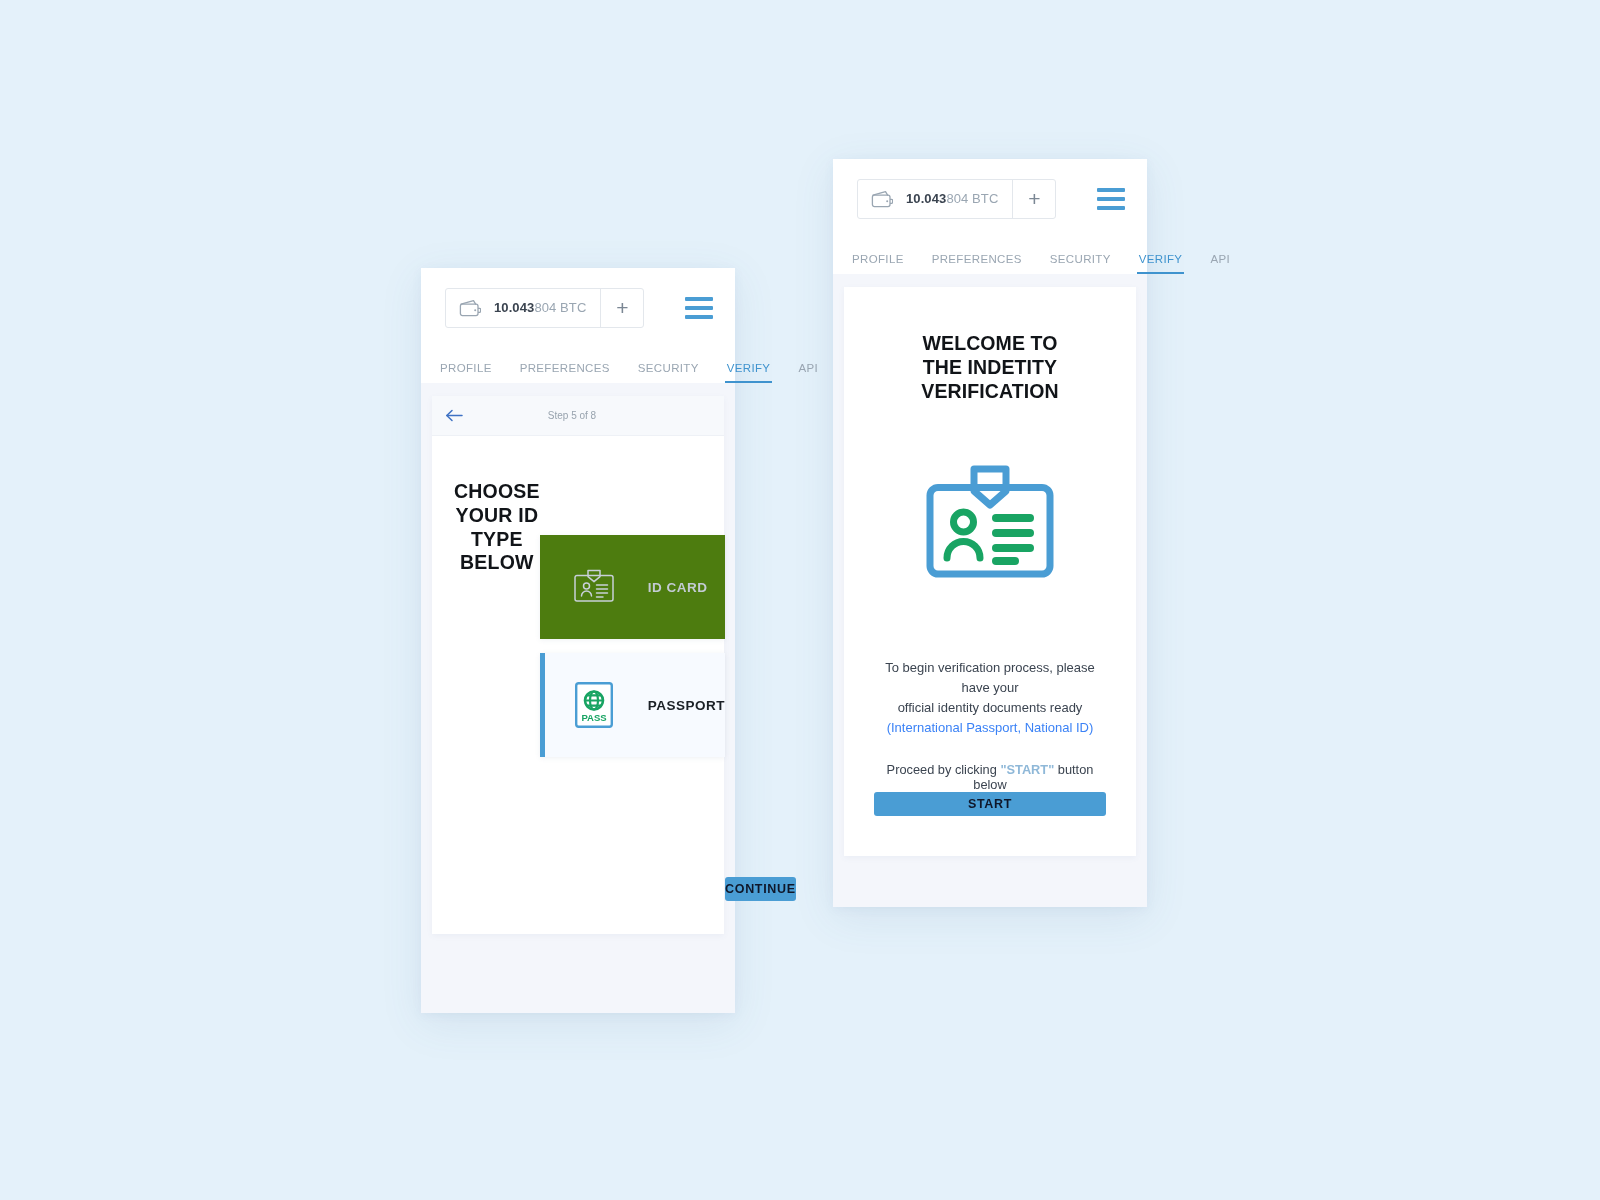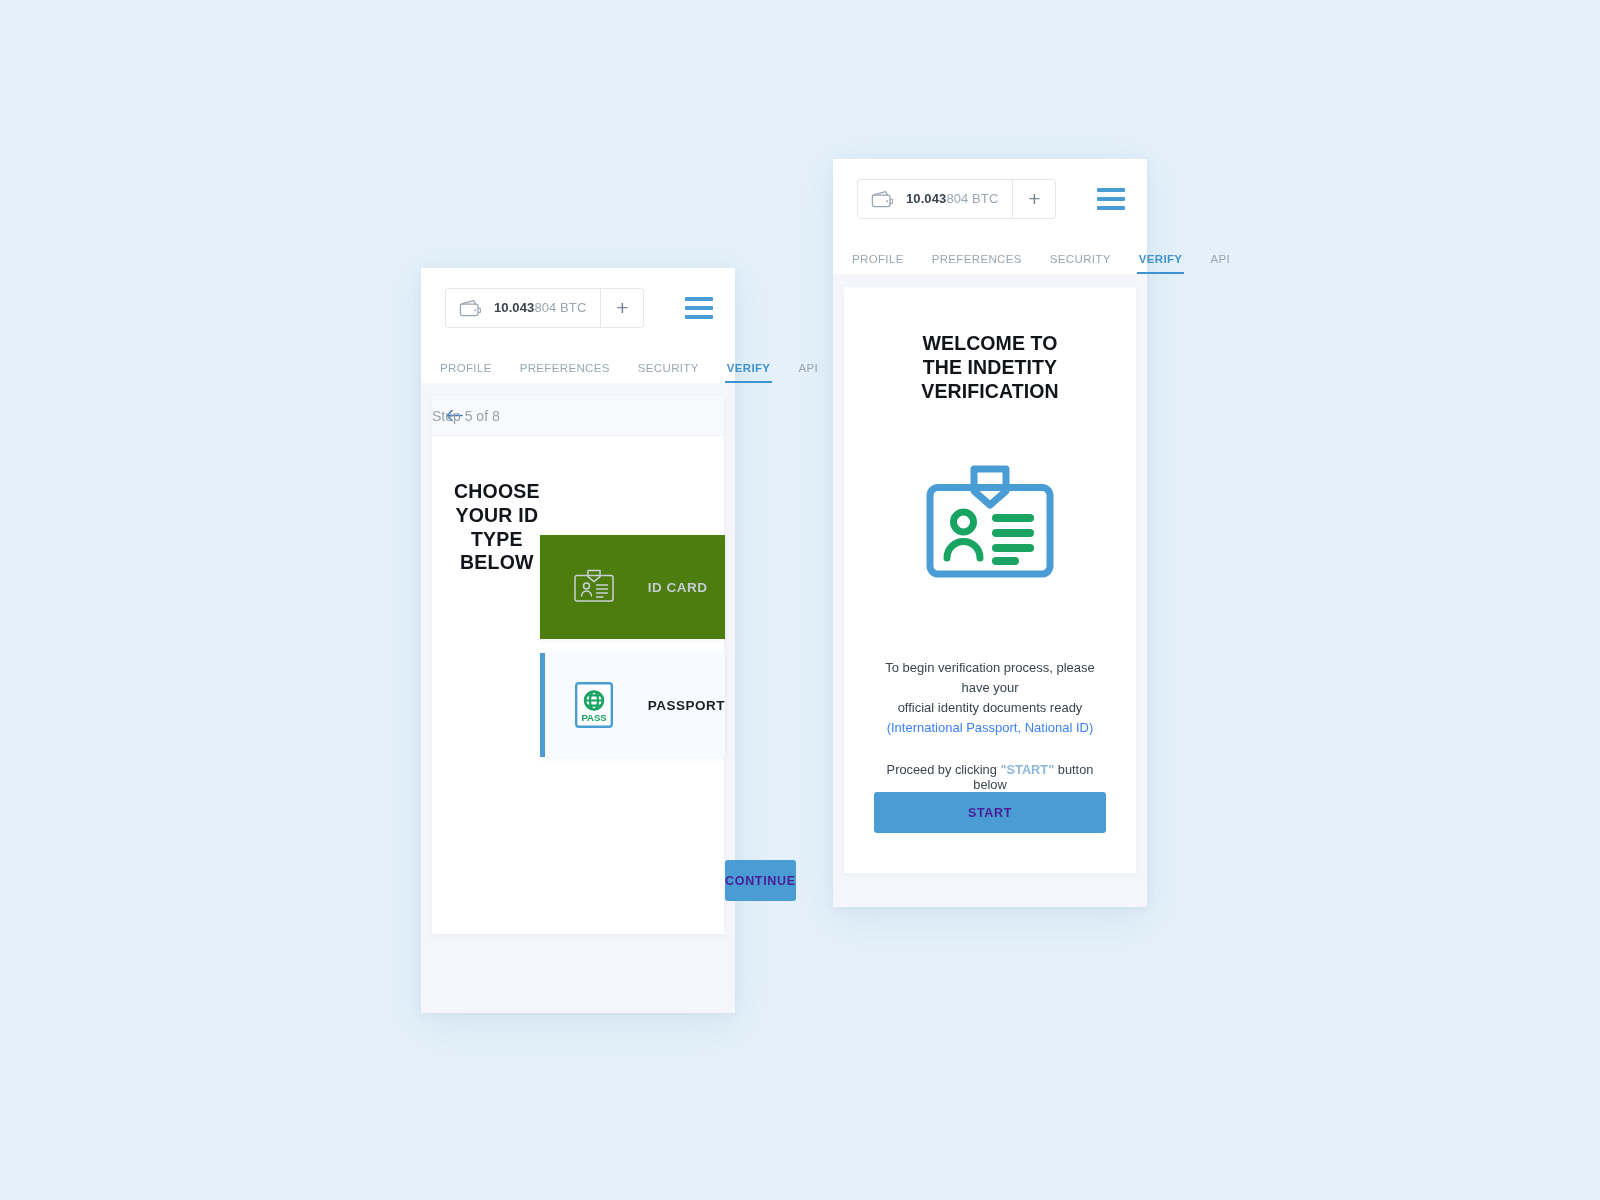--- a/index.html
+++ b/index.html
@@ -107,21 +107,21 @@
     font-size: 11.5px;
     letter-spacing: .35px;
     color: #9aa6b2;
     padding: 0 8px 9px 8px;
     position: relative;
     cursor: pointer;
     white-space: nowrap;
   }
   .tab.active {
     color: #3f93ce;
-    font-weight: 700;
+    font-weight: 400;
   }
   .tab.active::after {
     content: "";
     position: absolute;
     left: 6px; right: 6px; bottom: 0;
     height: 2px;
     background: #3f93ce;
   }
 
   
@@ -144,21 +144,22 @@
   .back-arrow {
     width: 44px;
     display: flex;
     align-items: center;
     justify-content: center;
     cursor: pointer;
   }
   .step-label {
     position: absolute;
     left: 0; right: 12px;
-    font-size: 14px;
+    text-align: center;
+    font-size: 10px;
     color: #98a3ae;
     pointer-events: none;
   }
 
   
   .panel-body-left {
     padding: 44px 22px 0 22px;
     min-height: 498px;
     display: flex;
   }
@@ -209,24 +210,24 @@
     font-weight: 700;
     letter-spacing: .5px;
     color: #c3cbd3;
   }
   .option.selected .option-label { color: #1b2026; }
 
   .btn {
     display: block;
     width: 100%;
     background: #4a9dd4;
-    color: #4c1d95;
+    color: #0f172a;
     border: none;
     border-radius: 3px;
-    height: 41px;
+    height: 24px;
     font-size: 12.5px;
     font-weight: 700;
     letter-spacing: .7px;
     font-family: "Liberation Sans", sans-serif;
     cursor: pointer;
   }
 
   .continue-wrap { margin-top: auto; padding: 0 0 33px 0; }
 
   

